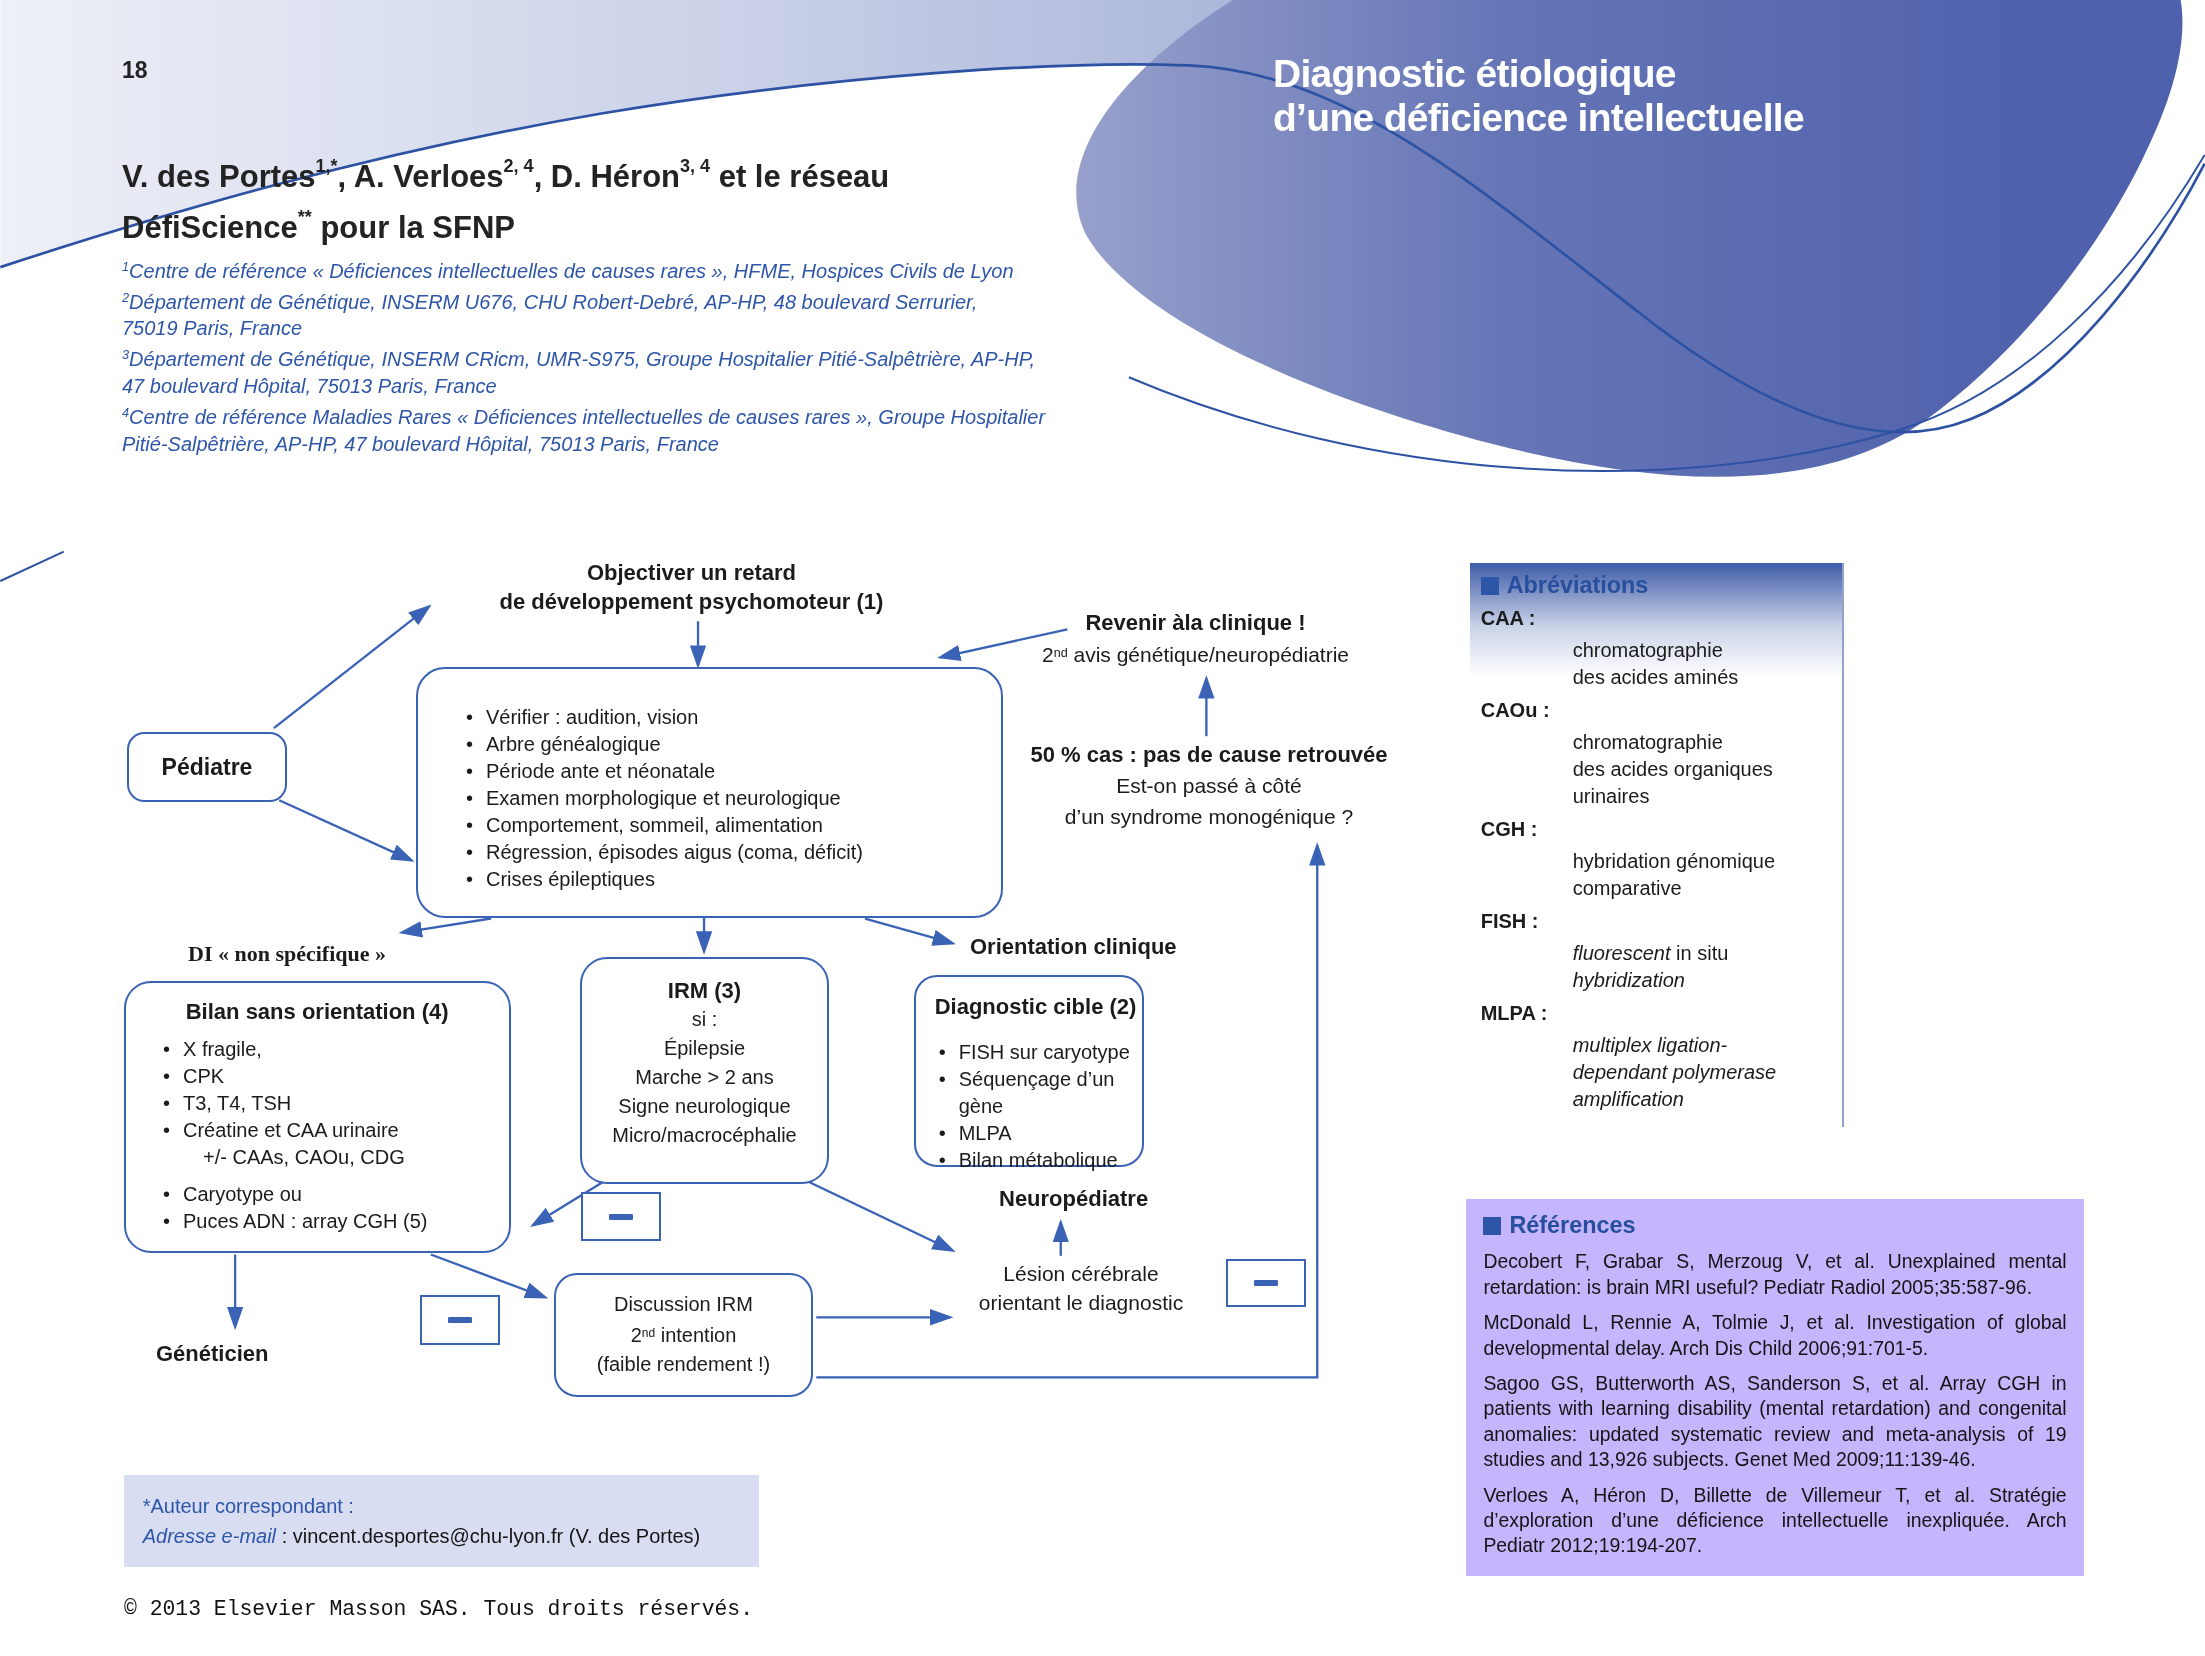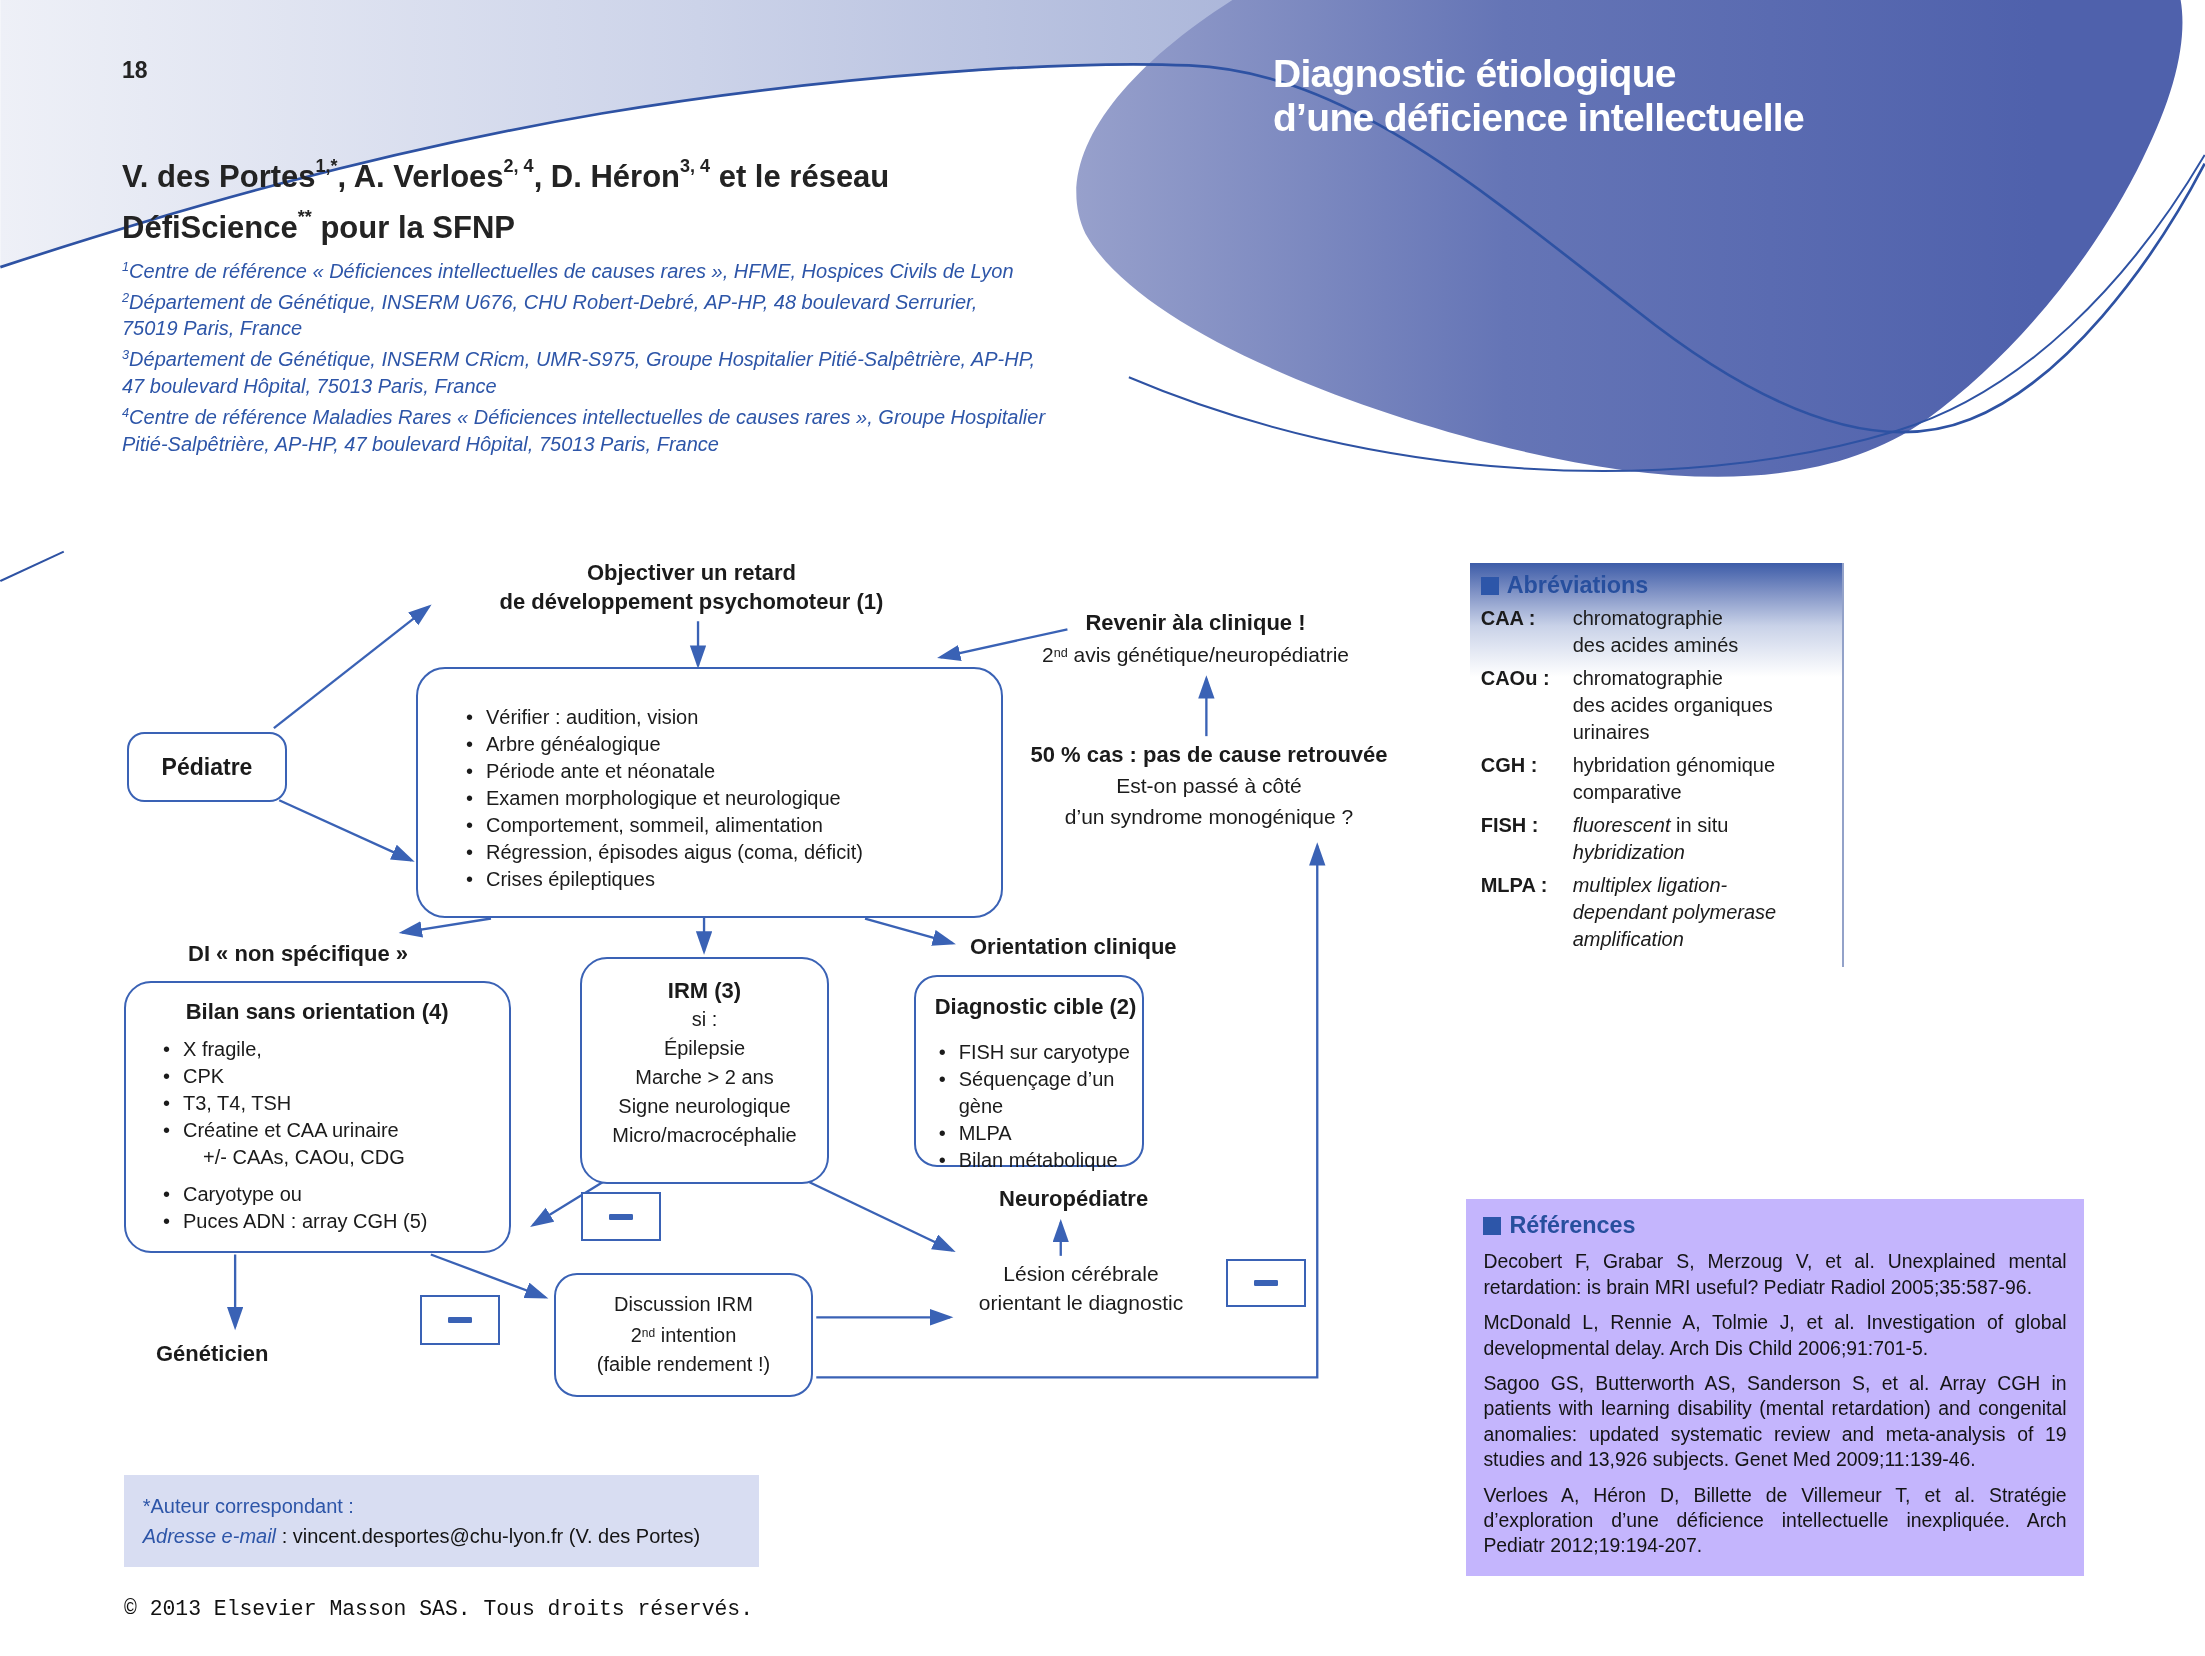--- a/index.html
+++ b/index.html
@@ -35,21 +35,21 @@
   sup.nd{font-size:60%;vertical-align:5.3px;}
 
   
   #abbrev-panel{position:absolute;left:1470px;top:563px;width:374px;box-sizing:border-box;
                 padding:9.4px 6.7px 13.4px 10.7px;border-right:2px solid #93a2c9;
                 background:linear-gradient(180deg,#3d5ca8 0px,#7d90c4 28px,#c9d2e8 63px,#ffffff 114px);}
   .panel-header{display:flex;align-items:center;gap:8px;font-size:23.4px;font-weight:bold;color:#274f9e;}
   .panel-square{display:inline-block;width:18px;height:18px;background:#2d56a9;}
   .abbrev-row{display:flex;margin-top:6px;font-size:20px;line-height:27px;color:#1b1b1b;}
   .abbrev-term{width:92px;flex:0 0 92px;font-weight:bold;}
-  .abbrev-def{flex:1;}
+  .abbrev-def{flex:1;margin-top:32px;}
   .it{font-style:italic;}
 
   #refs-panel{position:absolute;left:1466px;top:1199px;width:618px;box-sizing:border-box;
               background:#c4b5fd;padding:13.4px 17.4px 17.4px 17.4px;}
   #refs-panel p{margin:10px 0 0 0;font-size:19.4px;line-height:25.4px;text-align:justify;color:#141414;}
 
   
   #correspond-box{position:absolute;left:124px;top:1475px;width:635px;height:92px;background:#d8ddf2;
                   box-sizing:border-box;padding:16px 0 0 18.7px;font-size:20px;line-height:30px;}
   .blue-txt{color:#2d55a8;}
@@ -164,21 +164,21 @@
       <li>Vérifier : audition, vision</li>
       <li>Arbre généalogique</li>
       <li>Période ante et néonatale</li>
       <li>Examen morphologique et neurologique</li>
       <li>Comportement, sommeil, alimentation</li>
       <li>Régression, épisodes aigus (coma, déficit)</li>
       <li>Crises épileptiques</li>
     </ul>
   </div>
 
-  <div class="fc-label" style="left:188px;top:941px;">DI « non spécifique »</div>
+  <div class="fc-label" style="left:188px;top:941px;font-family:Liberation Serif, serif;">DI « non spécifique »</div>
 
   <div class="fc-box" style="left:124px;top:981px;width:387px;height:272px;border-radius:27px;padding:16px 6.7px 0 33px;">
     <div class="bold center" style="font-size:22px;margin:0 27px 10.7px 0;">Bilan sans orientation (4)</div>
     <ul class="fc-list">
       <li>X fragile,</li>
       <li>CPK</li>
       <li>T3, T4, TSH</li>
       <li>Créatine et CAA urinaire</li>
     </ul>
     <div class="sub-line">+/- CAAs, CAOu, CDG</div>

